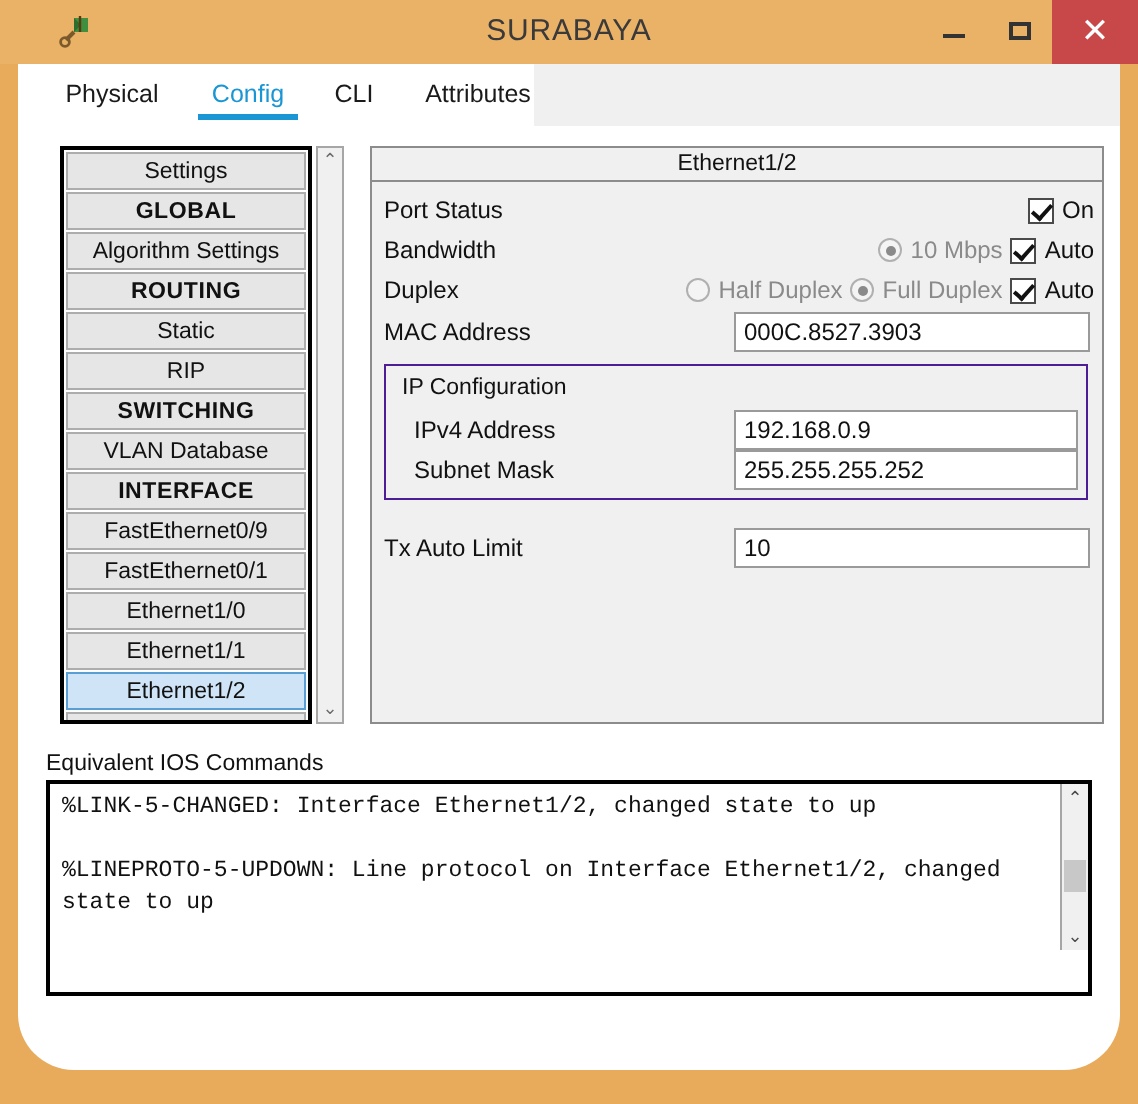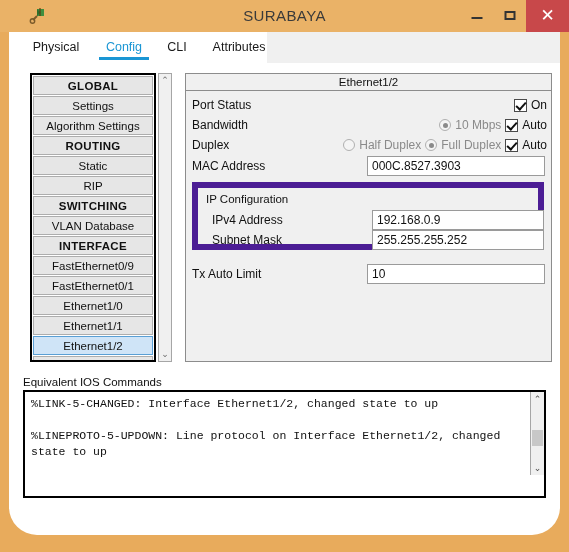--- a/index.html
+++ b/index.html
@@ -57,21 +57,21 @@
   .cb.checked:after{content:"";position:absolute;left:3px;top:0px;width:4px;height:8px;
     border:solid #111;border-width:0 2px 2px 0;transform:rotate(42deg);}
   .cb-lbl{font-size:12px;color:#111;}
   .rb{width:12px;height:12px;border-radius:50%;border:1px solid #b0b0b0;background:#f4f4f4;box-sizing:border-box;position:relative;}
   .rb.on:after{content:"";position:absolute;left:2.5px;top:2.5px;width:5px;height:5px;border-radius:50%;background:#8a8a8a;}
   .rb-lbl{font-size:12px;color:#8a8a8a;}
 
   .tfield{position:absolute;background:#fff;border:1px solid #9a9a9a;box-sizing:border-box;
     height:20px;line-height:18px;font-size:12px;color:#111;padding-left:4px;overflow:hidden;white-space:nowrap;}
 
-  .groupbox{position:absolute;left:6px;width:352px;border:6px solid #4c1d95;box-sizing:border-box;background:#f0f0f0;}
+  .groupbox{position:absolute;left:6px;width:352px;border:1px solid #4c1d95;box-sizing:border-box;background:#f0f0f0;}
   .gb-title{position:absolute;left:8px;top:5px;font-size:11.5px;color:#111;}
 
   
   .ios-label{position:absolute;left:14px;top:344px;font-size:11.5px;color:#111;}
   .console{position:absolute;left:14px;top:358px;width:523px;height:108px;background:#fff;
     border:2px solid #000;box-sizing:border-box;overflow:hidden;}
   .console-text{position:absolute;left:6px;top:4px;width:480px;font-family:"Liberation Mono",monospace;
     font-size:11.5px;line-height:16px;color:#111;white-space:pre-wrap;}
   .c-scroll{position:absolute;right:0;top:0;width:14px;height:83px;background:#f0f0f0;border-left:1px solid #a6a6a6;box-sizing:border-box;}
   .c-arrow{position:absolute;left:0;width:13px;height:14px;text-align:center;font-size:9px;line-height:14px;color:#4a4a4a;}
@@ -116,22 +116,22 @@
 
     <div class="tabstrip">
       <div class="tabstrip-bg"></div>
       <div class="tab" style="left:12px;width:70px;">Physical</div>
       <div class="tab active" style="left:84px;width:62px;">Config</div>
       <div class="tab" style="left:148px;width:40px;">CLI</div>
       <div class="tab" style="left:190px;width:80px;">Attributes</div>
     </div>
 
     <div class="sidebar">
+      <div class="sb-item">Settings</div>
       <div class="sb-item header">GLOBAL</div>
-      <div class="sb-item">Settings</div>
       <div class="sb-item">Algorithm Settings</div>
       <div class="sb-item header">ROUTING</div>
       <div class="sb-item">Static</div>
       <div class="sb-item">RIP</div>
       <div class="sb-item header">SWITCHING</div>
       <div class="sb-item">VLAN Database</div>
       <div class="sb-item header">INTERFACE</div>
       <div class="sb-item">FastEthernet0/9</div>
       <div class="sb-item">FastEthernet0/1</div>
       <div class="sb-item">Ethernet1/0</div>

